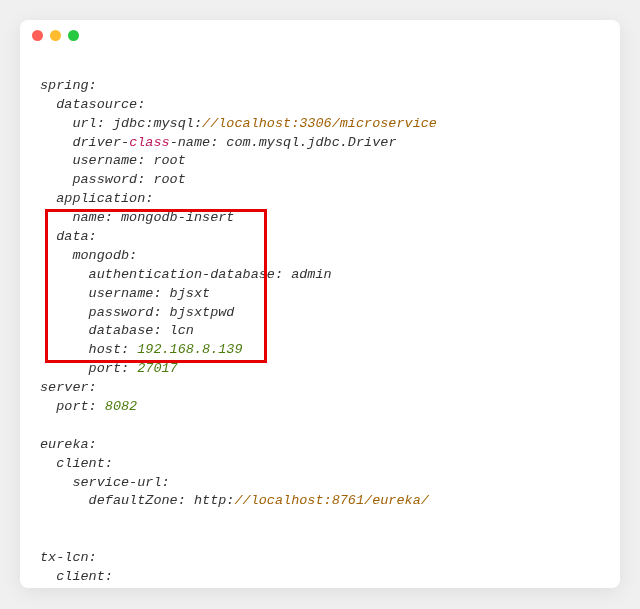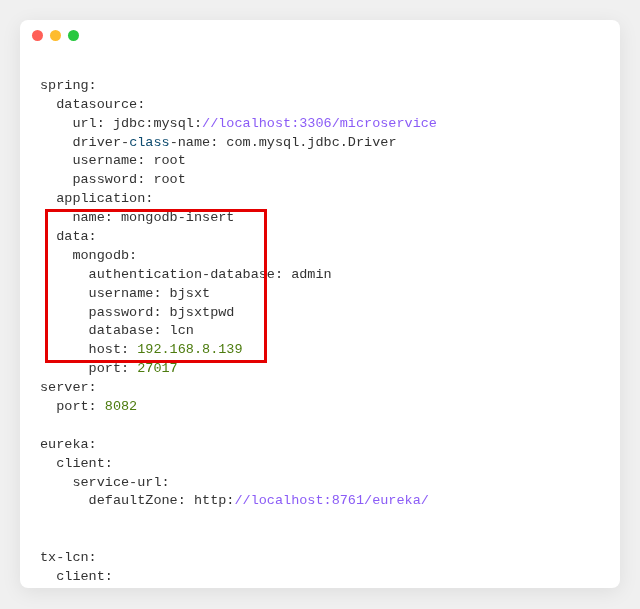--- a/index.html
+++ b/index.html
@@ -38,31 +38,32 @@
     .tl-yellow { background: #febc2e; }
     .tl-green { background: #28c840; }
     .content-wrapper {
       position: relative;
       padding: 0 8px 8px 8px;
     }
     .scroll-area {
       height: 530px;
       overflow: auto;
       padding: 8px 4px 8px 12px;
+      font-style: italic;
     }
     .code {
       font-family: "SF Mono", Consolas, "Courier New", monospace;
       font-size: 13.5px;
       line-height: 1.4;
       color: #333;
       white-space: pre;
       position: relative;
     }
-    .c-orange { color: #8b5cf6; }
-    .c-purple { color: #0c4a6e; }
+    .c-orange { color: #a16207; }
+    .c-purple { color: #be185d; }
     .c-teal { color: #4d7c0f; }
     .highlight-box {
       position: absolute;
       border: 3px solid #e40000;
       pointer-events: none;
     }
     .code-line {
       display: block;
     }
     

